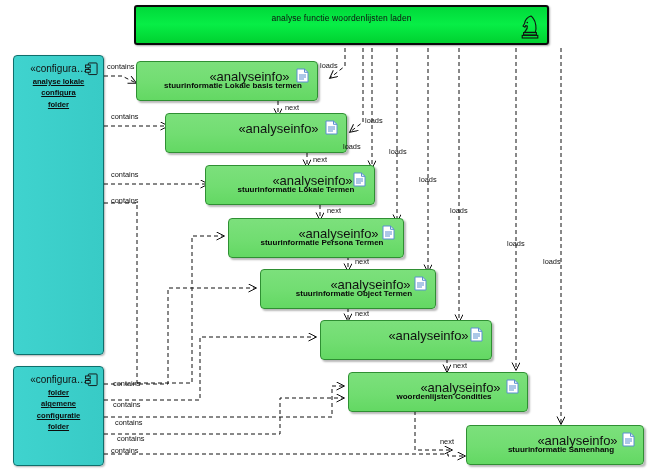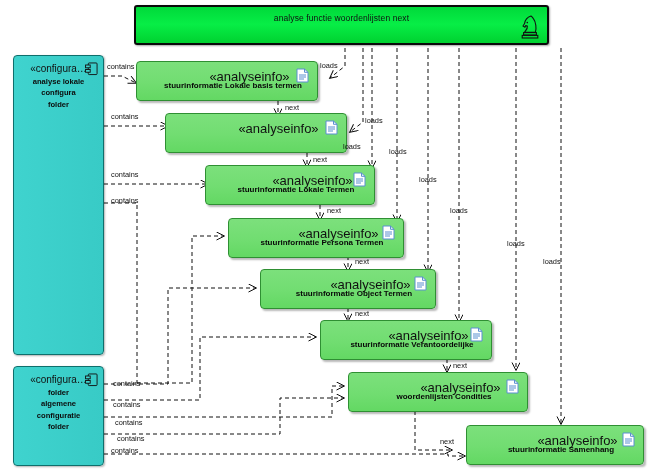--- a/index.html
+++ b/index.html
@@ -17,21 +17,21 @@
                 font-size:8.5px;color:#101010;letter-spacing:.1px;}
 
   
   .cfg{position:absolute;box-sizing:border-box;
        border:1.2px solid #0f6f6c;border-radius:4px;
        background:linear-gradient(to right,#3fd3ce 0%,#38cbc6 100%);
        box-shadow:1px 1px 2px rgba(0,0,0,.3);}
   .cfg-text{position:absolute;left:4px;right:4px;top:7px;text-align:center;
             font-size:7.6px;color:#0c0c0c;line-height:11.5px;}
   .cfg-stereo{font-size:10px;color:#111;display:block;margin-bottom:1px;}
-  .cfg-name{font-weight:bold;display:block;}
+  .cfg-name{font-weight:bold;display:block;text-decoration:underline;}
 
   
   .node{position:absolute;box-sizing:border-box;
         border:1.2px solid #2f8f33;border-radius:4px;
         background:linear-gradient(to bottom,#7ce07c 0%,#71dd71 55%,#63d863 100%);
         box-shadow:2px 2px 2px rgba(0,0,0,.28);}
   .node-stereo{position:absolute;left:0;right:0;top:7px;text-align:center;
                font-size:13px;color:#111;margin-left:45px;}
   .node-name{position:absolute;left:0;right:0;top:19px;text-align:center;
              font-size:8px;font-weight:bold;color:#080808;padding-left:12px;}
@@ -95,21 +95,21 @@
       <path d="M307,153 L307,167" marker-end="url(#oarrow)"></path>
       <path d="M320,205 L320,220" marker-end="url(#oarrow)"></path>
       <path d="M348,256 L348,271" marker-end="url(#oarrow)"></path>
       <path d="M348,308 L348,321" marker-end="url(#oarrow)"></path>
       <path d="M447,359 L447,372" marker-end="url(#oarrow)"></path>
       <path d="M415,411 L415,450 L452,450" marker-end="url(#oarrow)"></path>
     </g>
   </svg>
 
   <div class="banner" style="left:134px;top:5px;width:415px;height:40px;">
-    <span class="banner-title">analyse functie woordenlijsten next</span>
+    <span class="banner-title">analyse functie woordenlijsten laden</span>
     <svg class="knight-icon" style="right:7px;top:7px;" viewBox="0 0 20 26">
       <path d="M11 2 C8 3 5 6 4.6 9.5 L3 12 L5 13.2 L5.6 11.6 L7.4 12 C7.8 14.4 6 16.2 4.6 18.2 L15.4 18.2 C16.6 14.6 16 8 13.4 4.6 C12.8 3.6 12 2.6 11 2 Z" fill="none" stroke="#111" stroke-width="1.1" stroke-linejoin="round"></path>
       <rect x="3.6" y="18.6" width="12.8" height="2.4" fill="none" stroke="#111" stroke-width="1.1"></rect>
       <rect x="2.2" y="21.4" width="15.6" height="2.6" fill="none" stroke="#111" stroke-width="1.1"></rect>
       <circle cx="7.3" cy="8.6" r="0.8" fill="#111"></circle>
     </svg>
   </div>
 
   <div class="cfg" style="left:13px;top:55px;width:91px;height:300px;">
     <div class="cfg-text">
@@ -204,21 +204,20 @@
       <g stroke="#5b8fd0" stroke-width="1">
           <line x1="3" y1="7" x2="10" y2="7"></line>
           <line x1="3" y1="9" x2="10" y2="9"></line>
           <line x1="3" y1="11" x2="8" y2="11"></line>
         </g>
     </svg>
   </div>
 
   <div class="node" style="left:320px;top:320px;width:172px;height:40px;">
     <span class="node-stereo">«analyseinfo»</span>
-    <span class="node-name">stuurinformatie Verantoordelijke</span>
     <svg class="doc-icon" style="right:8px;top:6px;" viewBox="0 0 13 15">
       <path d="M1,1 H8.5 L12,4.3 V14 H1 Z" fill="#ffffff" stroke="#5b8fd0" stroke-width="1"></path>
       <path d="M8.5,1 V4.3 H12" fill="none" stroke="#5b8fd0" stroke-width="1"></path>
       <g stroke="#5b8fd0" stroke-width="1">
           <line x1="3" y1="7" x2="10" y2="7"></line>
           <line x1="3" y1="9" x2="10" y2="9"></line>
           <line x1="3" y1="11" x2="8" y2="11"></line>
         </g>
     </svg>
   </div>

